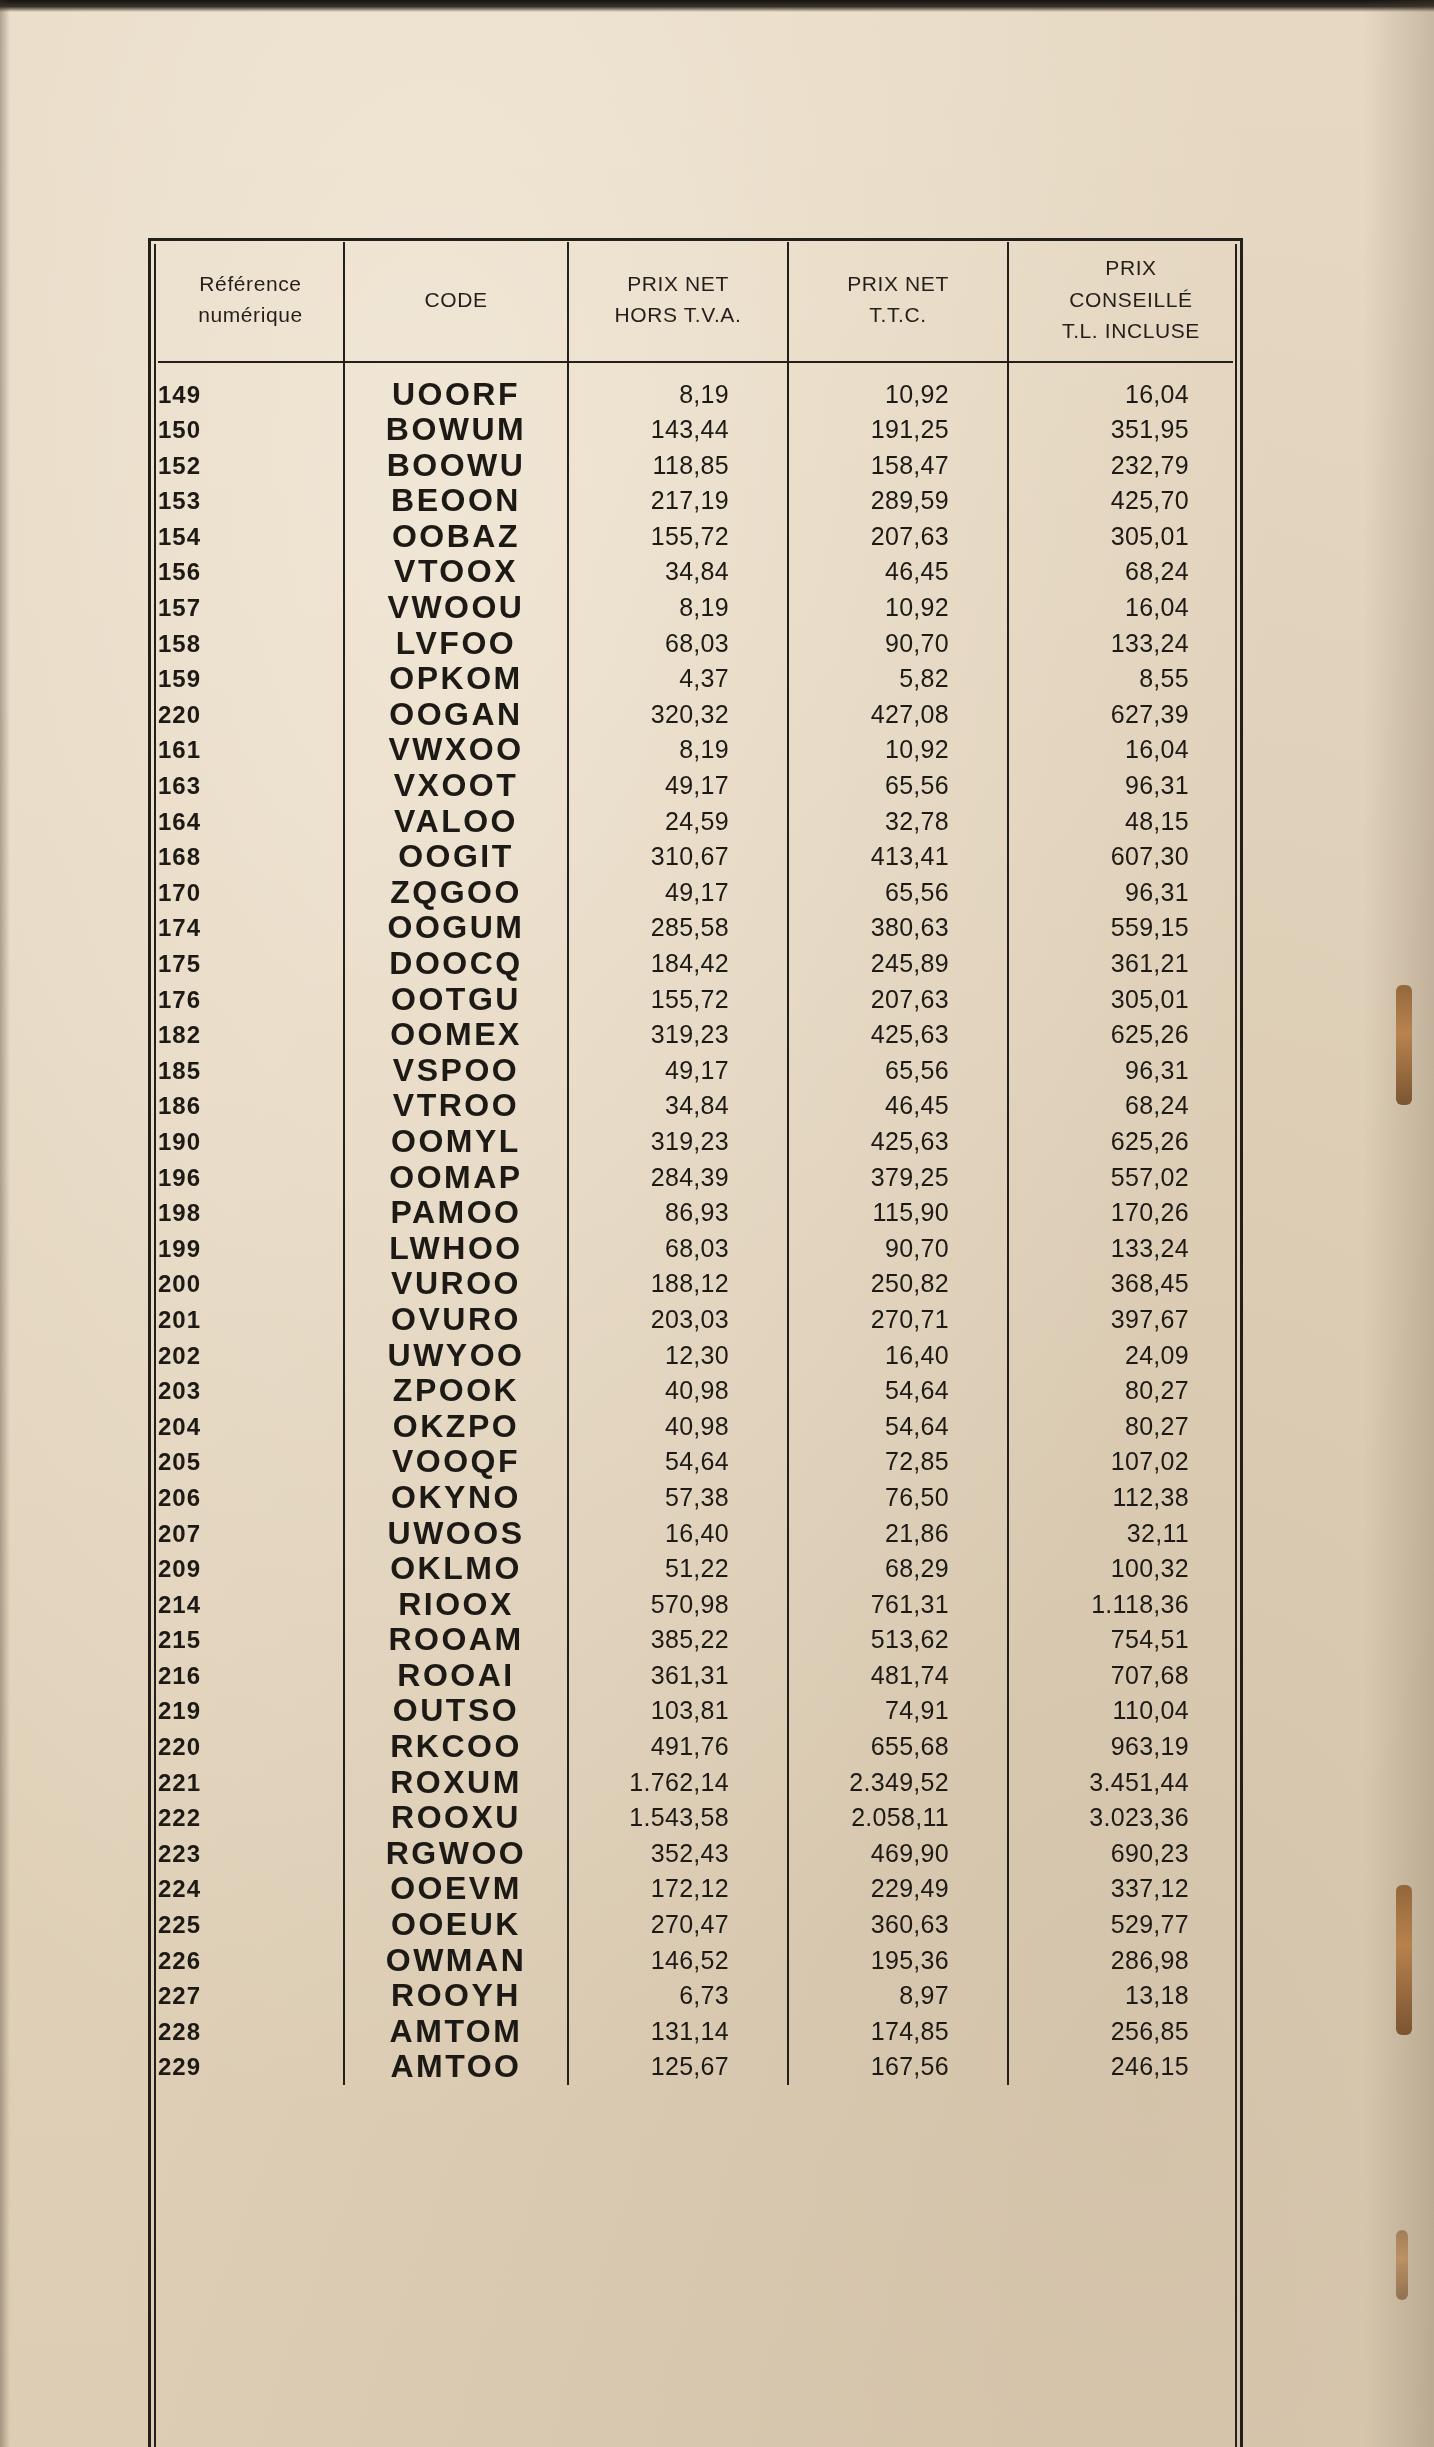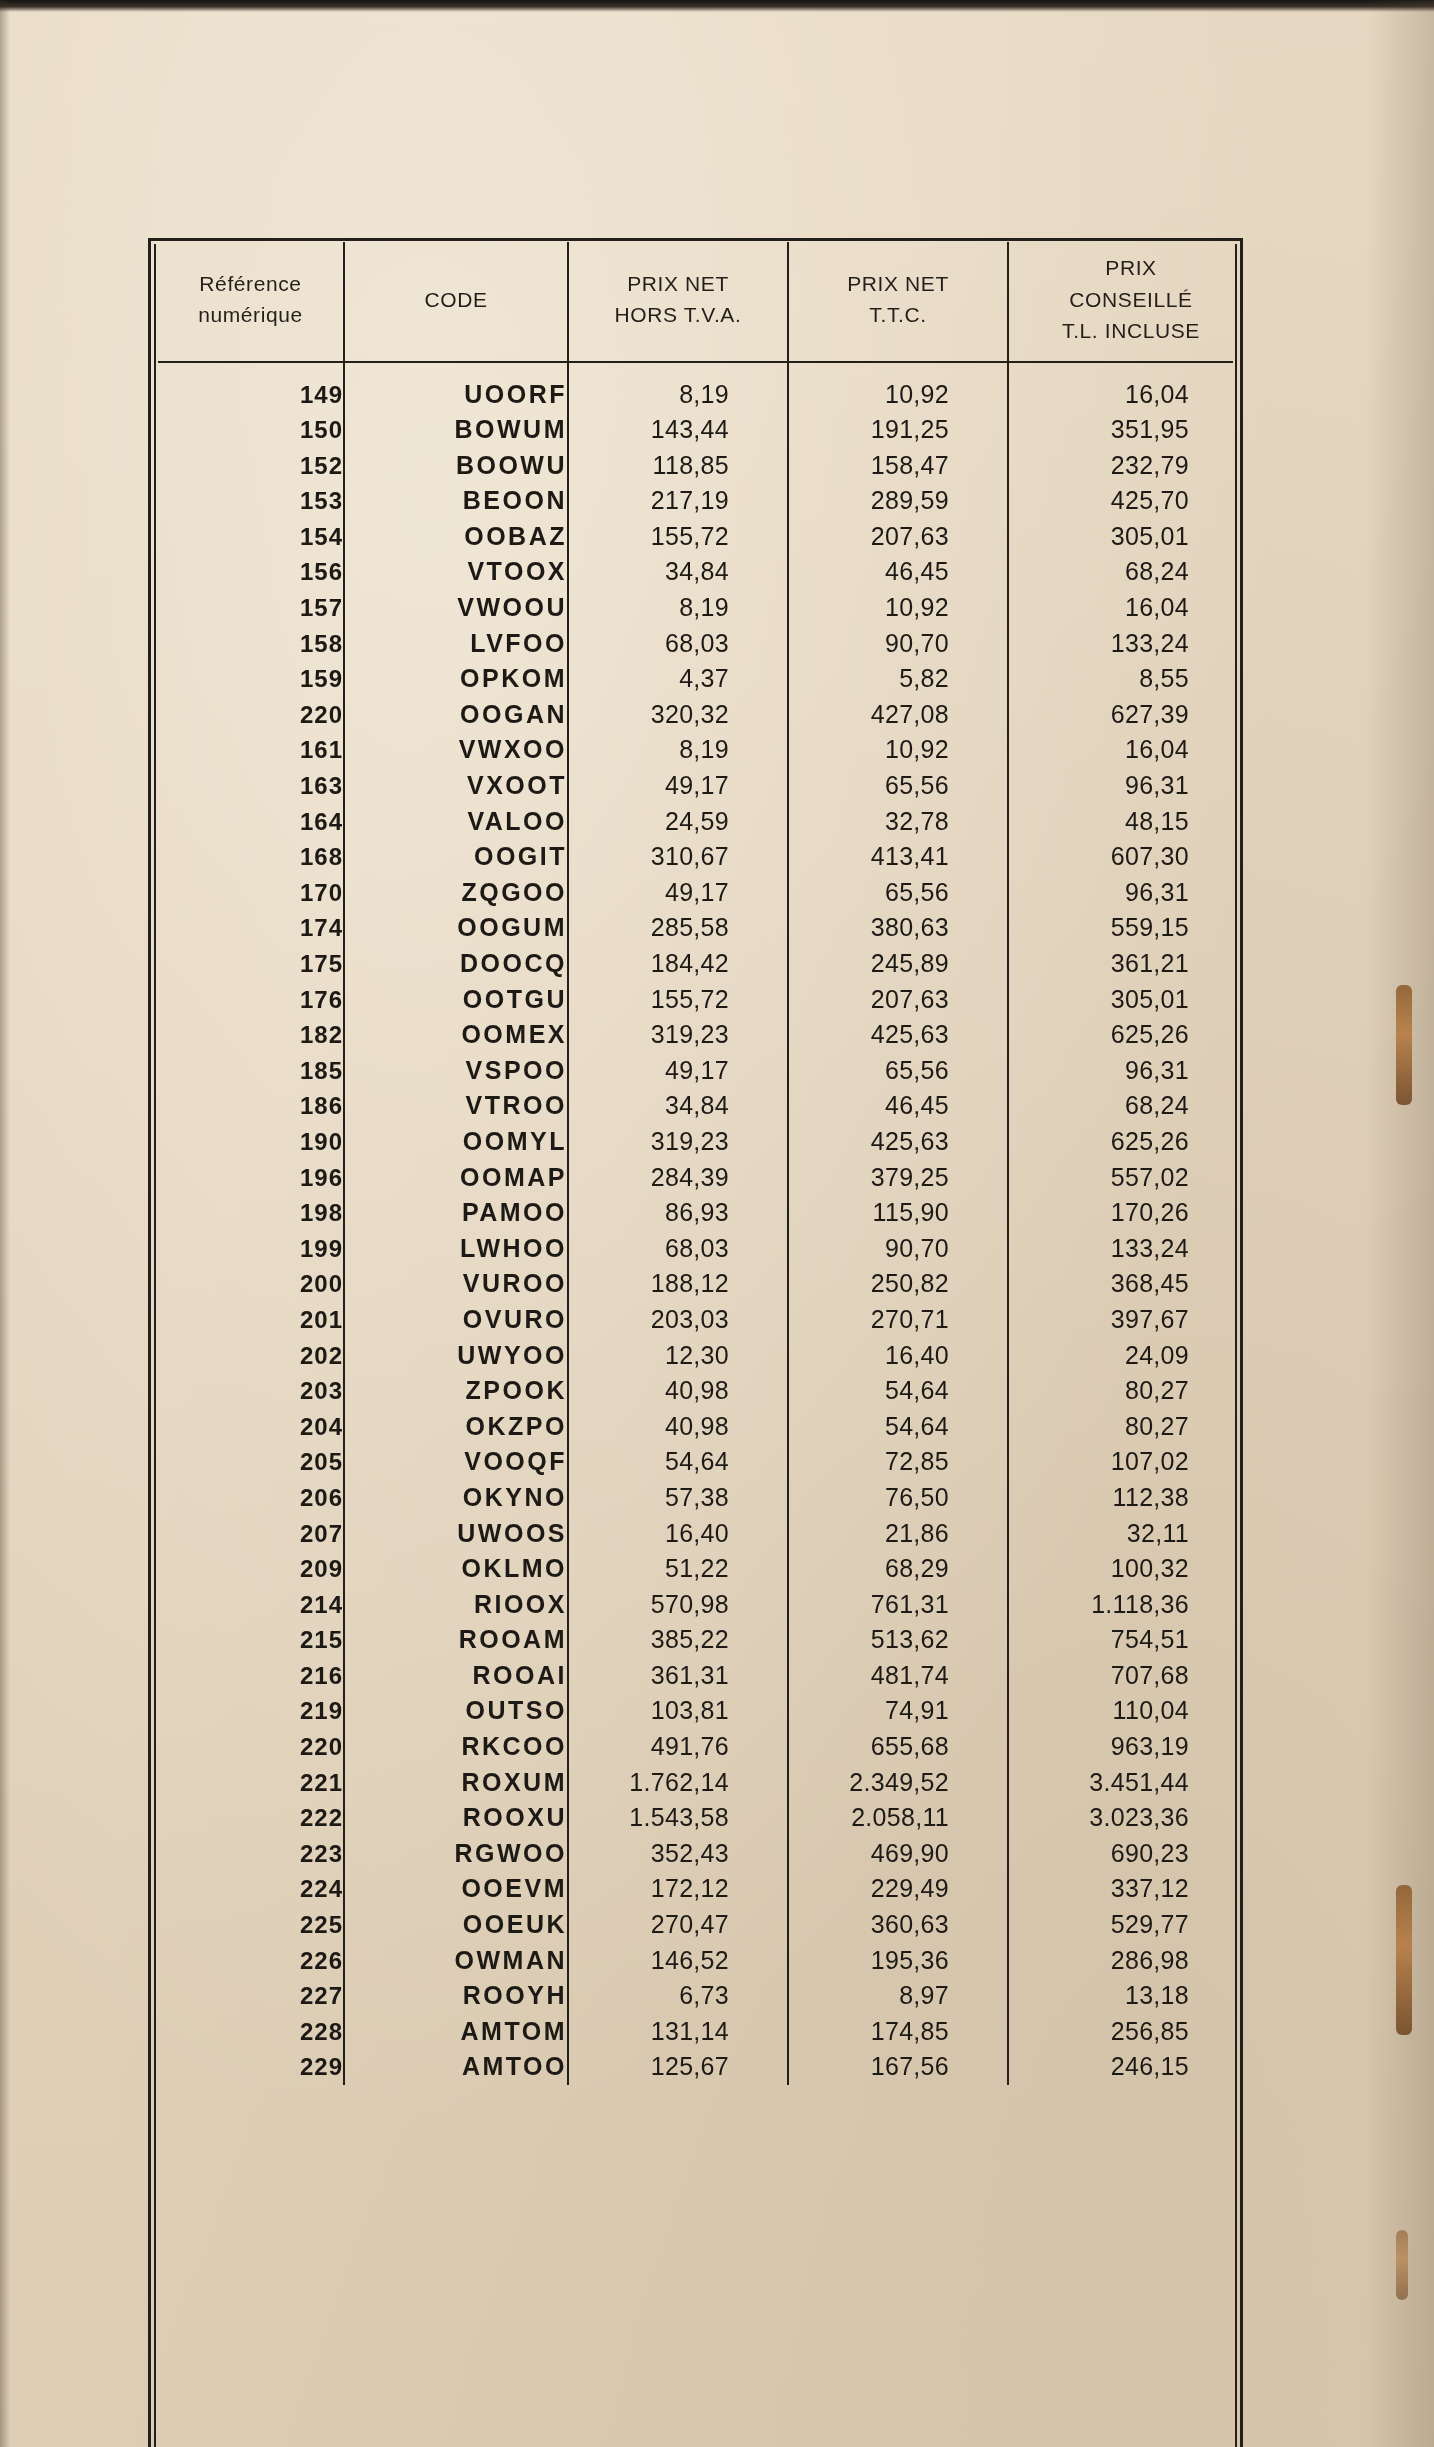--- a/index.html
+++ b/index.html
@@ -108,29 +108,29 @@
     padding: 0;
     height: 35.6px;
     line-height: 35.6px;
     border-right: 2px solid #23201c;
     white-space: nowrap;
   }
   tbody td:last-child { border-right: none; margin-top: 8px; }
 
   td.ref {
     font-weight: bold;
-    text-align: right;
+    text-align: left;
     letter-spacing: 1px;
     font-size: 24px;
   }
   td.code {
     font-weight: bold;
-    text-align: right;
+    text-align: center;
     letter-spacing: 2.5px;
-    font-size: 25px;
+    font-size: 32px;
   }
   td.num {
     text-align: right;
     padding-right: 58px;
     font-size: 25px;
     letter-spacing: 0.3px;
   }
   td.num.last {
     padding-right: 44px;
   }

